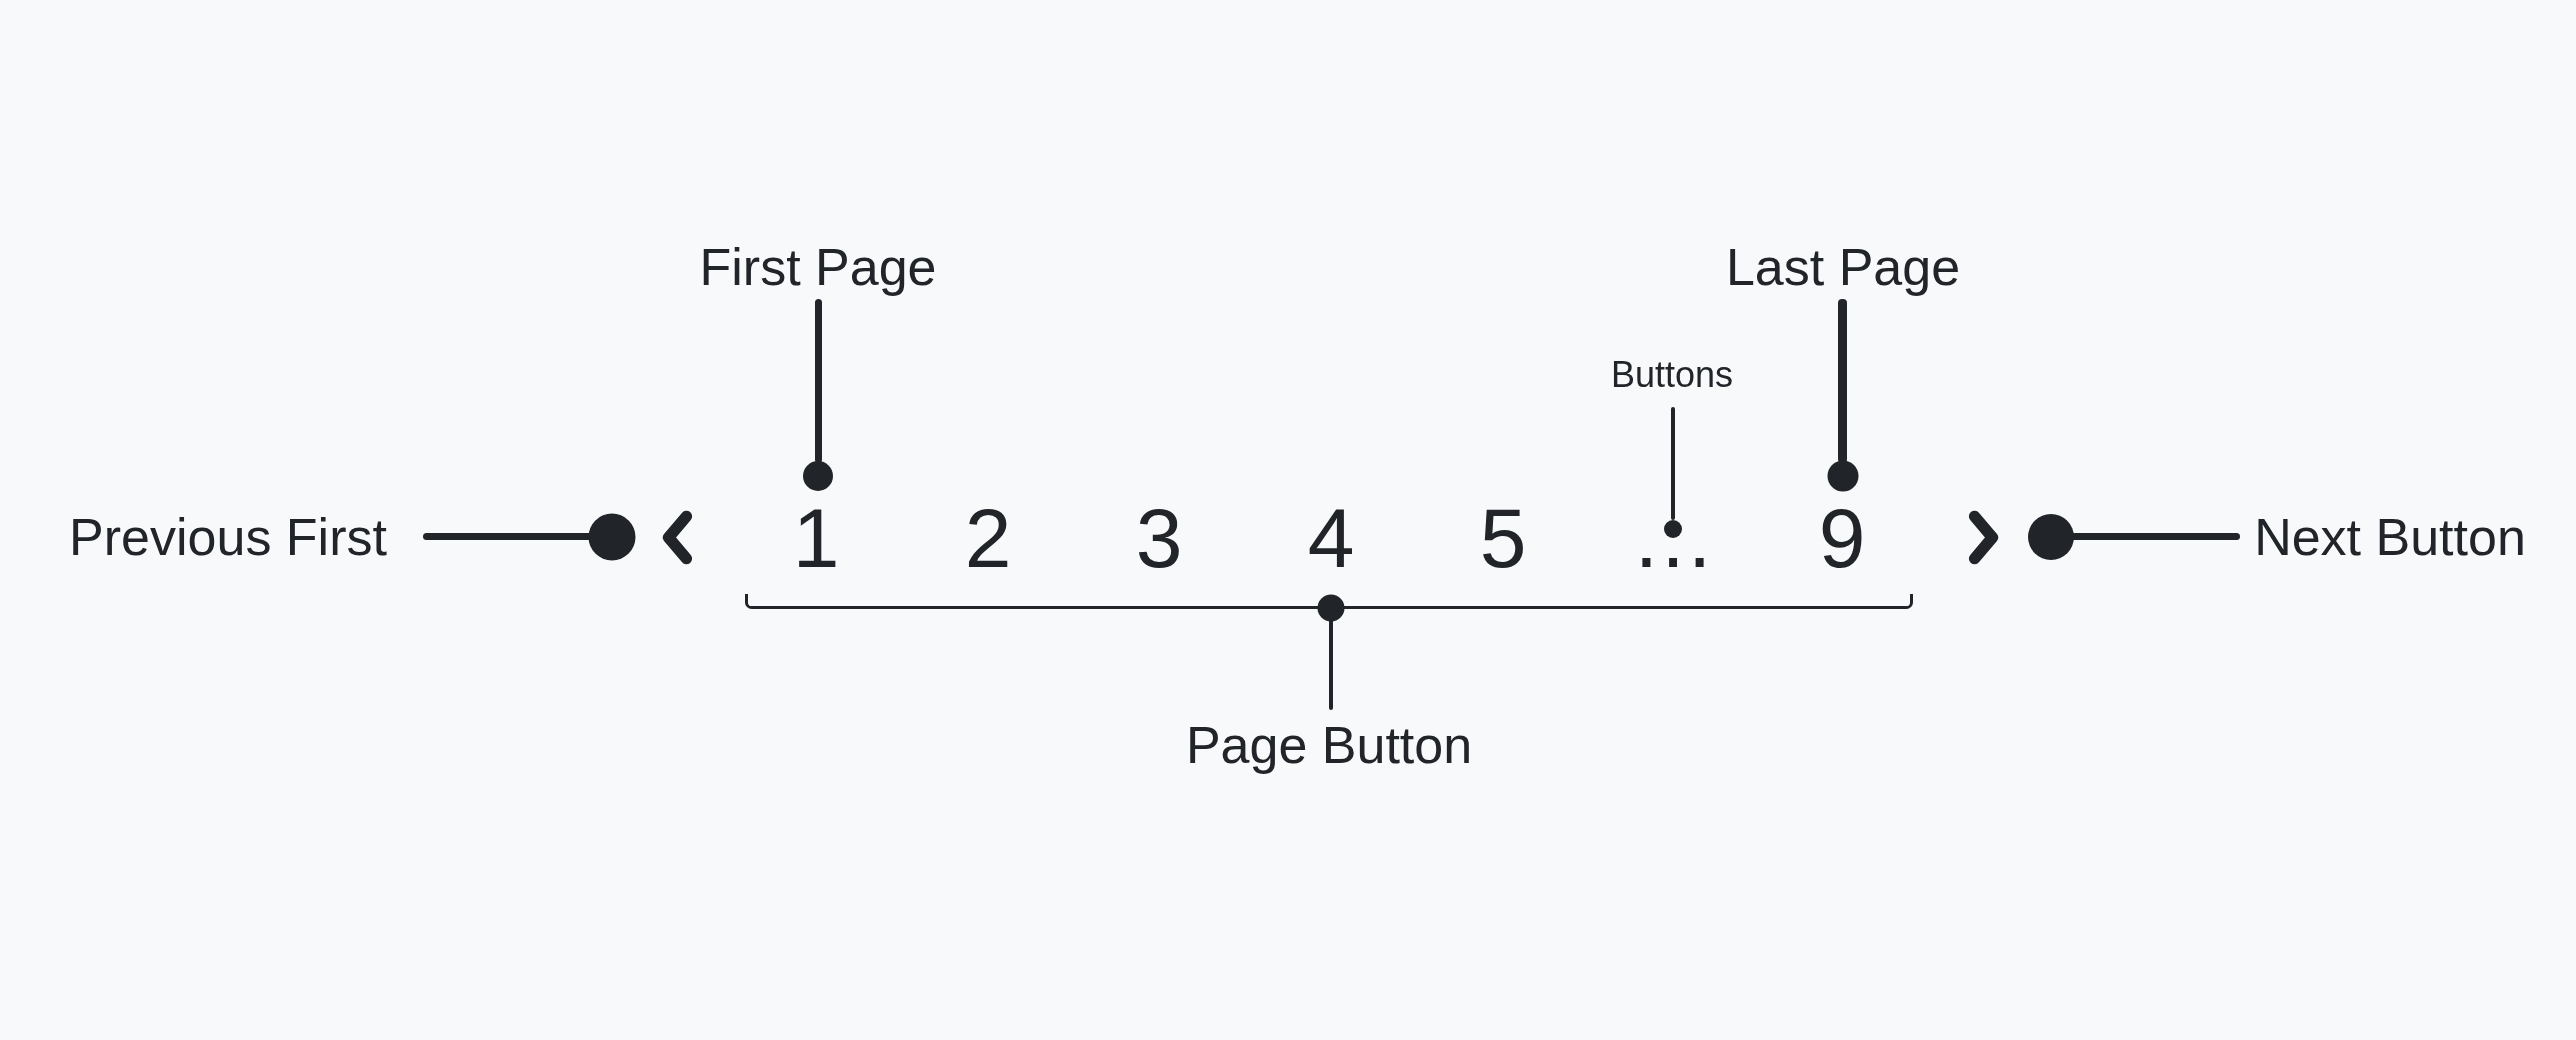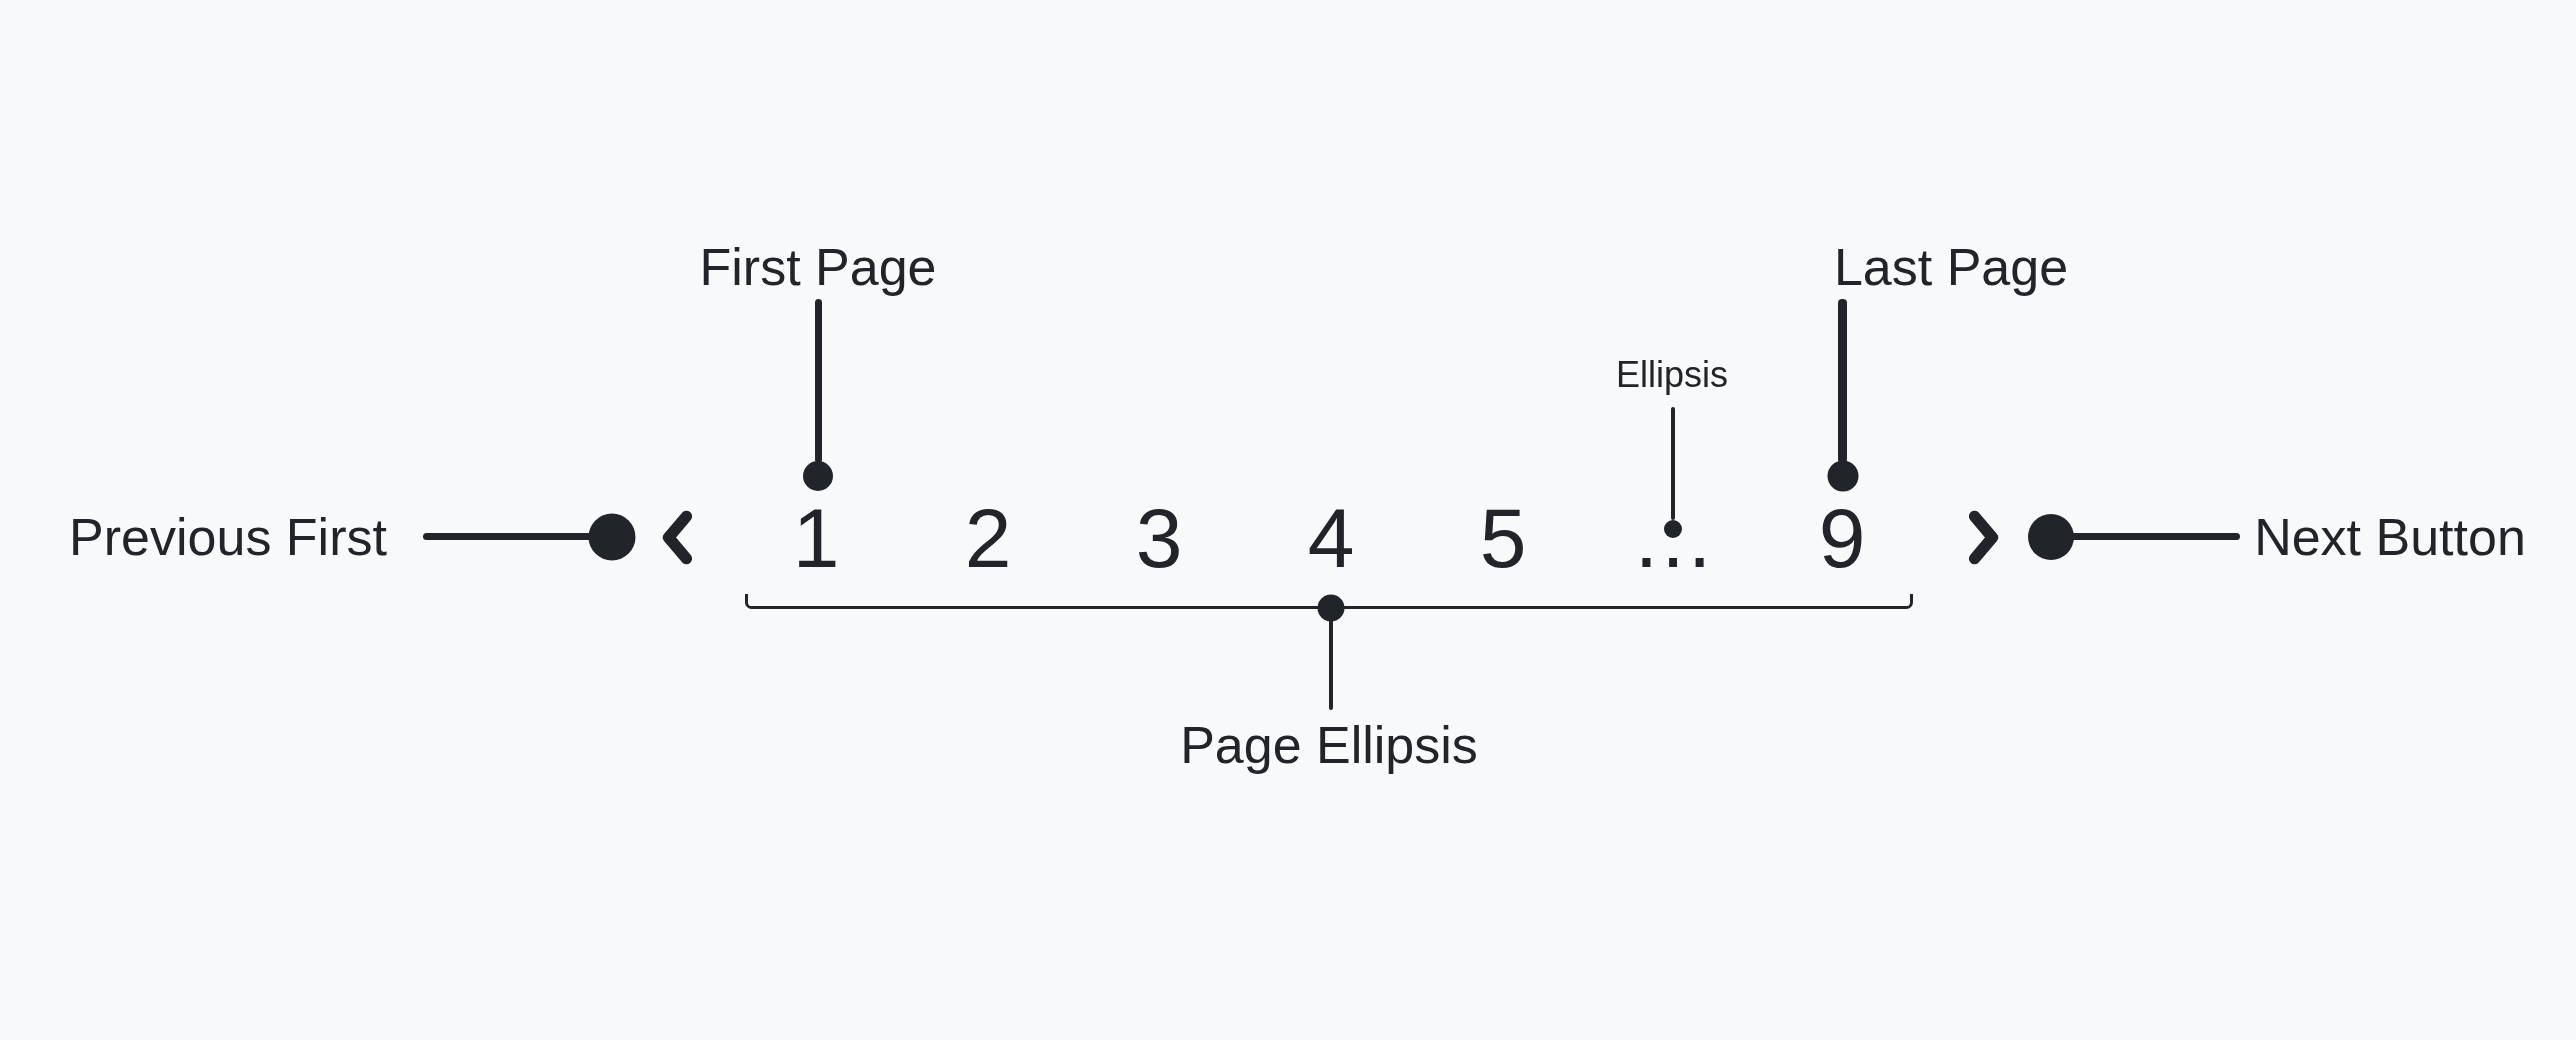--- a/index.html
+++ b/index.html
@@ -57,21 +57,21 @@
   .page-3{left:1159px;top:538px;}
   .page-4{left:1331px;top:538px;}
   .page-5{left:1503px;top:538px;}
   .page-e{left:1673px;top:538px;}
   .page-9{left:1842px;top:538px;}
   
   .first-label{left:818px;top:267px;}
   .first-line{left:815px;top:299px;width:6.6px;height:164px;}
   .first-dot{left:818px;top:476px;width:30px;height:30px;}
   
-  .last-label{left:1951px;top:267px;}
+  .last-label{left:1843px;top:267px;}
   .last-line{left:1838px;top:299px;width:9px;height:164px;}
   .last-dot{left:1843px;top:476px;width:31px;height:31px;}
   
   .ellipsis-label{left:1672px;top:375px;}
   .ellipsis-line{left:1671px;top:407px;width:4.1px;height:113px;}
   .ellipsis-dot{left:1673px;top:529px;width:18px;height:18px;}
   
   .bracket{
     position:absolute;
     left:745px;top:594px;width:1168px;height:14.7px;
@@ -116,23 +116,23 @@
   <div class="label next-label">Next Button</div>
 
   <div class="label first-label">First Page</div>
   <div class="vline first-line"></div>
   <div class="dot first-dot"></div>
 
   <div class="label last-label">Last Page</div>
   <div class="vline last-line"></div>
   <div class="dot last-dot"></div>
 
-  <div class="label small ellipsis-label">Ellipsis</div>
+  <div class="label small ellipsis-label">Buttons</div>
   <div class="vline ellipsis-line"></div>
   <div class="dot ellipsis-dot"></div>
 
   <div class="bracket"></div>
   <div class="dot bracket-dot"></div>
   <div class="vline bracket-stem"></div>
-  <div class="label pb-label">Page Ellipsis</div>
+  <div class="label pb-label">Page Button</div>
 
 </div>
 
 
 </body></html>

